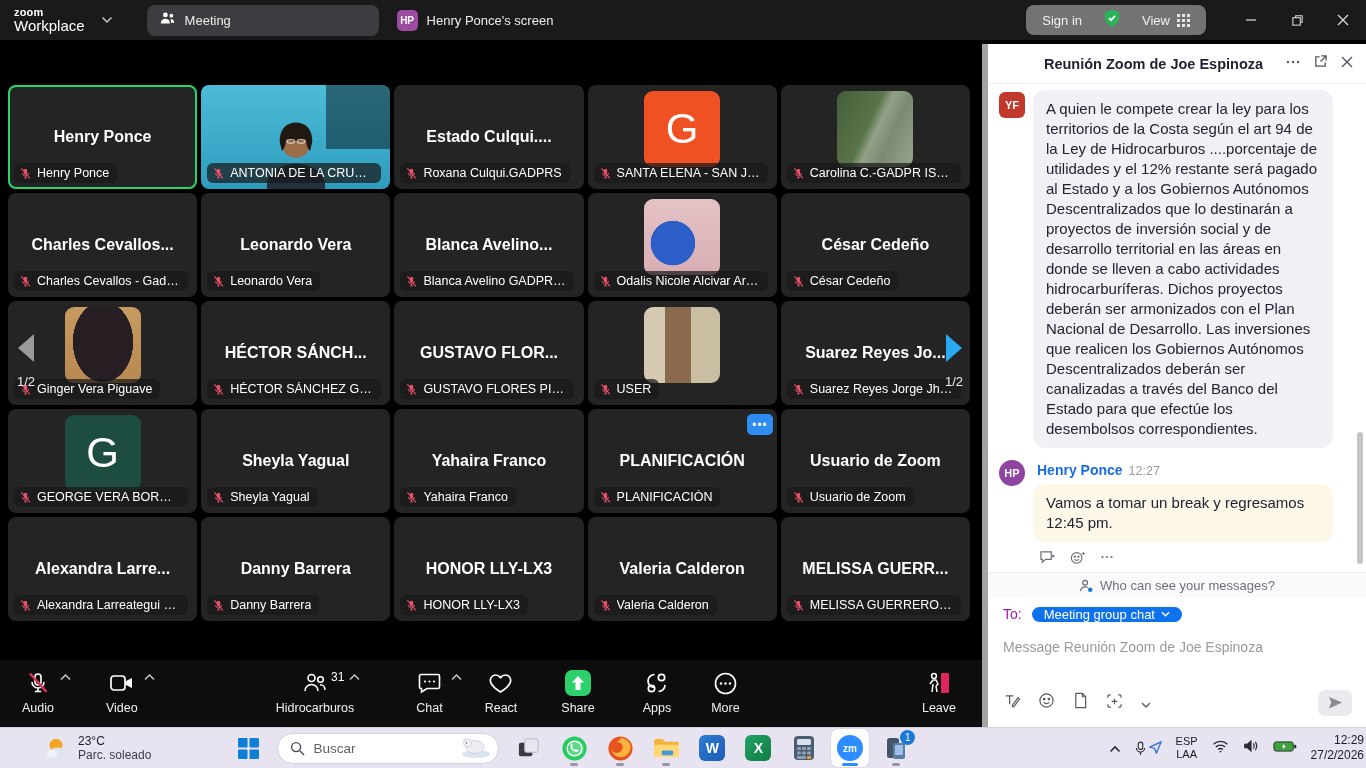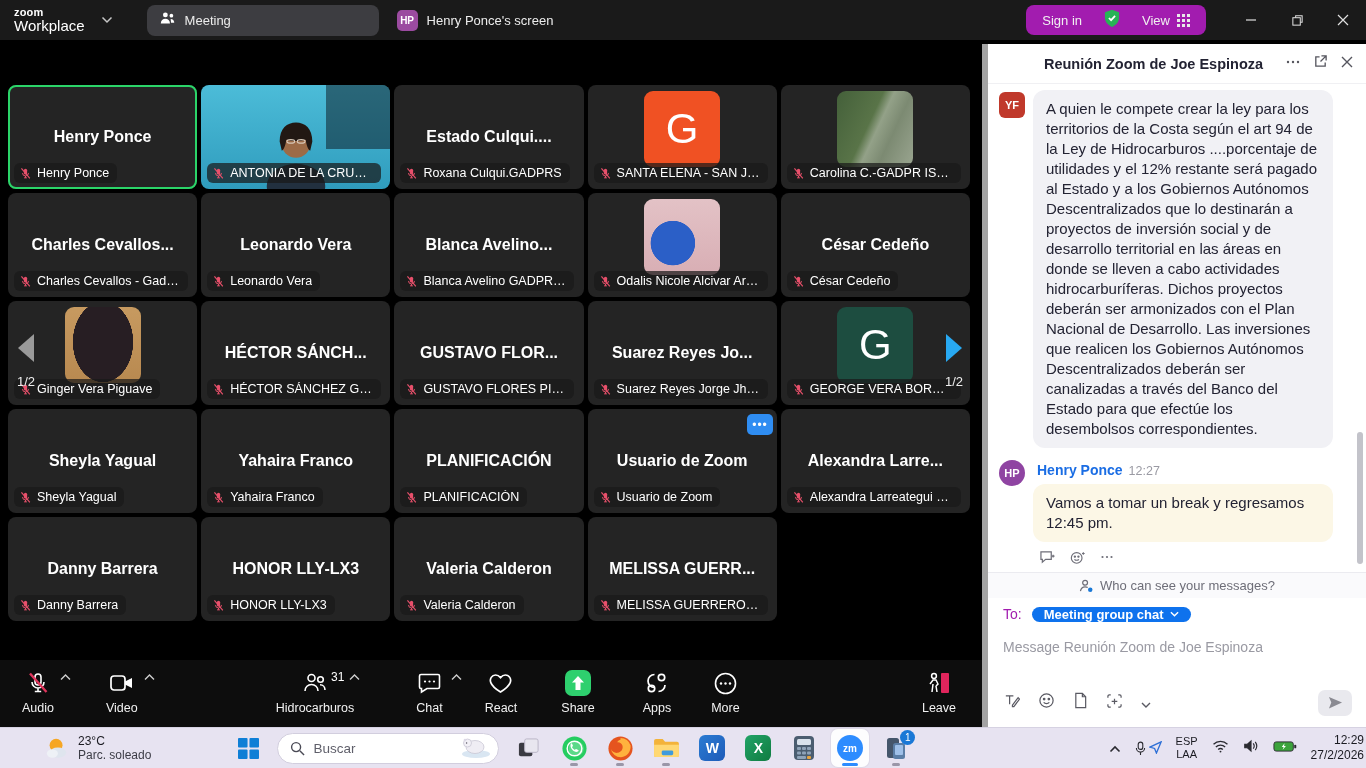--- a/index.html
+++ b/index.html
@@ -11,21 +11,21 @@
 #titlebar{position:absolute;left:0;top:0;width:1366px;height:40px;background:#1a1a1a;display:flex;align-items:center;z-index:30}
 .logo{display:flex;flex-direction:column;margin-left:14px;line-height:1}
 .logo .l1{color:#fff;font-weight:700;font-size:11px;letter-spacing:.2px}
 .logo .l2{color:#fff;font-size:15px;margin-top:0}
 .logo-caret{margin-left:16px;display:flex}
 .tab{display:flex;align-items:center;gap:9px;height:31px;border-radius:8px;padding:0 12px;color:#ececec;font-size:13px;white-space:nowrap}
 .tab.active{background:#3d3d41;width:232px;margin-left:34px}
 .tab.screen{margin-left:6px}
 .tab-avatar{width:21px;height:21px;border-radius:5px;background:#9b4ba0;color:#fff;font-size:10px;font-weight:700;display:flex;align-items:center;justify-content:center;flex:none}
 .tb-right{margin-left:auto;display:flex;align-items:center;height:40px}
-.signin-pill{display:flex;align-items:center;gap:20px;background:#a21caf;border-radius:8px;height:30px;padding:0 16px;margin-right:22px}
+.signin-pill{display:flex;align-items:center;gap:20px;background:#737373;border-radius:8px;height:30px;padding:0 16px;margin-right:22px}
 .signin{color:#f0f0f0;font-size:13px;cursor:default}
 .viewbtn{display:flex;align-items:center;gap:7px;color:#f0f0f0;font-size:13px}
 .winbtn{width:46px;height:40px;display:flex;align-items:center;justify-content:center}
 
 
 #stage{position:absolute;left:0;top:40px;width:982px;height:620px;background:#000}
 #grid{position:absolute;left:8px;top:45px;width:962px;display:grid;grid-template-columns:repeat(5,1fr);grid-auto-rows:104px;gap:4px}
 .tile{position:relative;background:#242424;border-radius:8px;overflow:hidden}
 .tile.active{outline:2px solid #2bd569;outline-offset:-2px}
 .tile .cname{position:absolute;inset:0;display:flex;align-items:center;justify-content:center;color:#fff;font-weight:700;font-size:16px;text-align:center;padding:0 8px;white-space:nowrap;overflow:hidden}
@@ -77,21 +77,21 @@
 .m-body{flex:1;min-width:0}
 .m-sender{font-size:14px;color:#1a6de4;font-weight:700;display:inline-block;margin:4px 0 6px 4px}
 .m-time{font-size:12.5px;color:#9a9aa3;font-weight:400;margin-left:6px}
 .bubble{background:#f1f1f5;border-radius:12px;padding:9px 13px;font-size:15px;line-height:20px;color:#232333;max-width:300px;display:inline-block}
 .bubble.hl{background:#fcf7e6}
 .m-actions{display:flex;gap:14px;margin:8px 0 0 6px;color:#6e6e78}
 .chat-scroll{position:absolute;right:3px;top:388px;width:6px;height:132px;border-radius:3px;background:#c3c3ca}
 .privacy{position:absolute;top:528px;left:0;right:0;height:26px;border-top:1px solid #ebebf0;display:flex;align-items:center;justify-content:center;gap:6px;color:#6e6e78;font-size:13px;background:#fafafc}
 .to-row{position:absolute;top:562px;left:15px;display:flex;align-items:center;gap:10px}
 .to-label{font-size:14px;color:#a21caf}
-.to-pill{display:flex;align-items:center;gap:6px;background:#0e72ed;color:#fff;font-size:13px;font-weight:700;border-radius:13px;height:15px;padding:0 12px}
+.to-pill{display:flex;align-items:center;gap:6px;background:#0e72ed;color:#fff;font-size:13px;font-weight:400;border-radius:13px;height:15px;padding:0 12px}
 .compose{position:absolute;top:594px;left:15px;right:15px}
 .compose input{width:100%;border:none;outline:none;font-size:14px;color:#232333;font-family:Liberation Sans, sans-serif}
 .compose input::placeholder{color:#9a9aa3}
 .c-icons{position:absolute;top:648px;left:15px;display:flex;align-items:center;gap:18px;color:#5a5a63}
 .send-btn{position:absolute;top:646px;right:14px;width:34px;height:26px;border-radius:7px;background:#e9e9ee;display:flex;align-items:center;justify-content:center}
 
 
 #taskbar{position:absolute;left:0;top:727px;width:1366px;height:41px;background:#e7e3f1;border-top:1px solid #d6d2e2;display:flex;align-items:center}
 .weather{display:flex;align-items:center;gap:8px;margin-left:44px}
 .weather-txt{display:flex;flex-direction:column;line-height:1.2}
@@ -333,20 +333,31 @@
           <div class="pill">
             <svg width="13" height="13" viewBox="0 0 24 24" style="flex:none">
               <path d="M12 3a3 3 0 0 1 3 3v5a3 3 0 0 1-6 0V6a3 3 0 0 1 3-3z" fill="#e8506b"></path>
               <path d="M6.5 11a5.5 5.5 0 0 0 11 0M12 16.5V20M9.3 20h5.4" stroke="#e8506b" stroke-width="1.8" fill="none"></path>
               <path d="M4.5 2.5 20 21" stroke="#e8506b" stroke-width="2.1"></path>
             </svg>
             <span>GUSTAVO FLORES PIGUAVE</span>
           </div>
         </div>
         <div class="tile">
+          <div class="photo tree"></div>
+          <div class="pill">
+            <svg width="13" height="13" viewBox="0 0 24 24" style="flex:none">
+              <path d="M12 3a3 3 0 0 1 3 3v5a3 3 0 0 1-6 0V6a3 3 0 0 1 3-3z" fill="#e8506b"></path>
+              <path d="M6.5 11a5.5 5.5 0 0 0 11 0M12 16.5V20M9.3 20h5.4" stroke="#e8506b" stroke-width="1.8" fill="none"></path>
+              <path d="M4.5 2.5 20 21" stroke="#e8506b" stroke-width="2.1"></path>
+            </svg>
+            <span>USER</span>
+          </div>
+        </div>
+        <div class="tile">
           <div class="cname">Suarez Reyes Jo...</div>
           <div class="pill">
             <svg width="13" height="13" viewBox="0 0 24 24" style="flex:none">
               <path d="M12 3a3 3 0 0 1 3 3v5a3 3 0 0 1-6 0V6a3 3 0 0 1 3-3z" fill="#e8506b"></path>
               <path d="M6.5 11a5.5 5.5 0 0 0 11 0M12 16.5V20M9.3 20h5.4" stroke="#e8506b" stroke-width="1.8" fill="none"></path>
               <path d="M4.5 2.5 20 21" stroke="#e8506b" stroke-width="2.1"></path>
             </svg>
             <span>Suarez Reyes Jorge Jhalmar</span>
           </div>
         </div>

